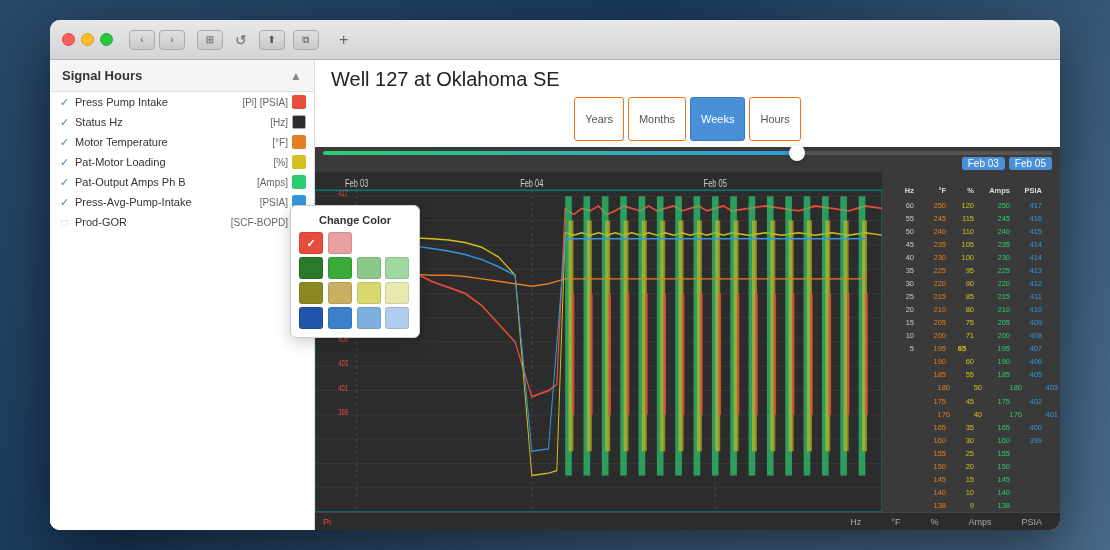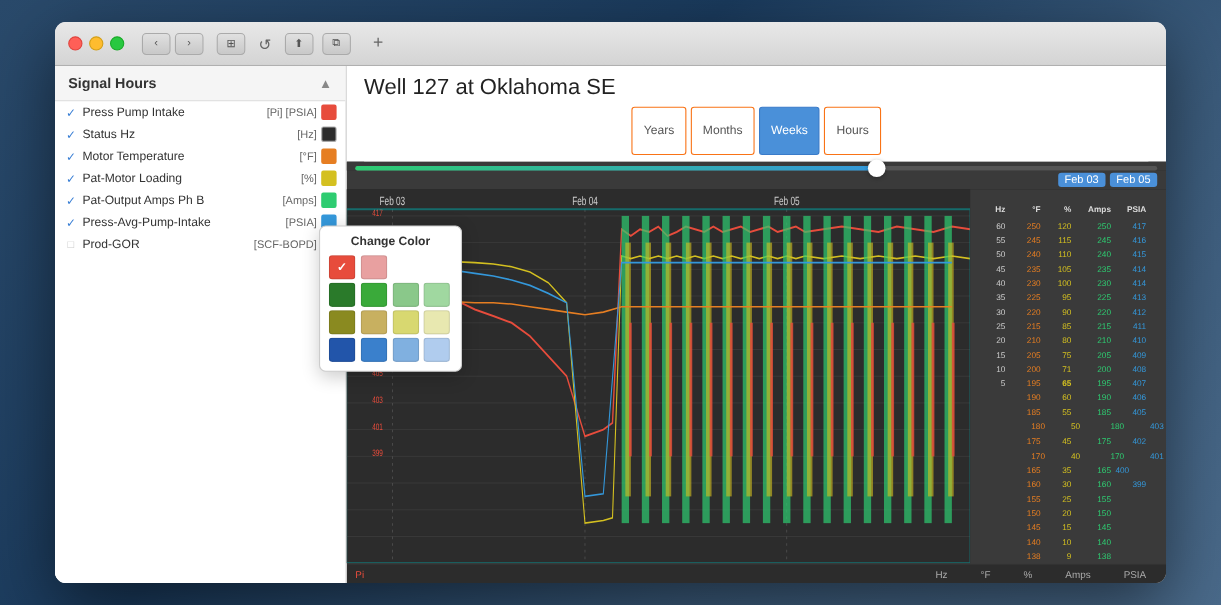--- a/index.html
+++ b/index.html
@@ -654,21 +654,21 @@
           <div style="display:flex;gap:4px;">
               <span style="min-width:30px;text-align:right;color:#ccc;">10</span>
               <span style="min-width:28px;text-align:right;color:#e67e22;">200</span>
               <span style="min-width:24px;text-align:right;color:#d4c020;">71</span>
               <span style="min-width:32px;text-align:right;color:#2ecc71;">200</span>
               <span style="min-width:28px;text-align:right;color:#3498db;">408</span>
             </div>
           <div style="display:flex;gap:4px;">
               <span style="min-width:30px;text-align:right;color:#ccc;">5</span>
               <span style="min-width:28px;text-align:right;color:#e67e22;">195</span>
-              <span style="min-width:24px;text-align:right;color:#d4c020;font-weight:bold;">65</span>
+              <span style="min-width:24px;text-align:center;color:#d4c020;font-weight:bold;">65</span>
               <span style="min-width:32px;text-align:right;color:#2ecc71;">195</span>
               <span style="min-width:28px;text-align:right;color:#3498db;">407</span>
             </div>
           <div style="display:flex;gap:4px;">
               <span style="min-width:30px;text-align:right;color:#ccc;"> </span>
               <span style="min-width:28px;text-align:right;color:#e67e22;">190</span>
               <span style="min-width:24px;text-align:right;color:#d4c020;">60</span>
               <span style="min-width:32px;text-align:right;color:#2ecc71;">190</span>
               <span style="min-width:28px;text-align:right;color:#3498db;">406</span>
             </div>
@@ -698,21 +698,21 @@
               <span style="min-width:28px;text-align:right;color:#e67e22;">170</span>
               <span style="min-width:24px;text-align:right;color:#d4c020;">40</span>
               <span style="min-width:32px;text-align:right;color:#2ecc71;">170</span>
               <span style="min-width:28px;text-align:right;color:#3498db;">401</span>
             </div>
           <div style="display:flex;gap:4px;">
               <span style="min-width:30px;text-align:right;color:#ccc;"> </span>
               <span style="min-width:28px;text-align:right;color:#e67e22;">165</span>
               <span style="min-width:24px;text-align:right;color:#d4c020;">35</span>
               <span style="min-width:32px;text-align:right;color:#2ecc71;">165</span>
-              <span style="min-width:28px;text-align:left;color:#3498db;">400</span>
+              <span style="min-width:28px;text-align:right;color:#3498db;">400</span>
             </div>
           <div style="display:flex;gap:4px;">
               <span style="min-width:30px;text-align:right;color:#ccc;"> </span>
               <span style="min-width:28px;text-align:right;color:#e67e22;">160</span>
               <span style="min-width:24px;text-align:right;color:#d4c020;">30</span>
               <span style="min-width:32px;text-align:right;color:#2ecc71;">160</span>
               <span style="min-width:28px;text-align:right;color:#3498db;">399</span>
             </div>
           <div style="display:flex;gap:4px;">
               <span style="min-width:30px;text-align:right;color:#ccc;"> </span>

